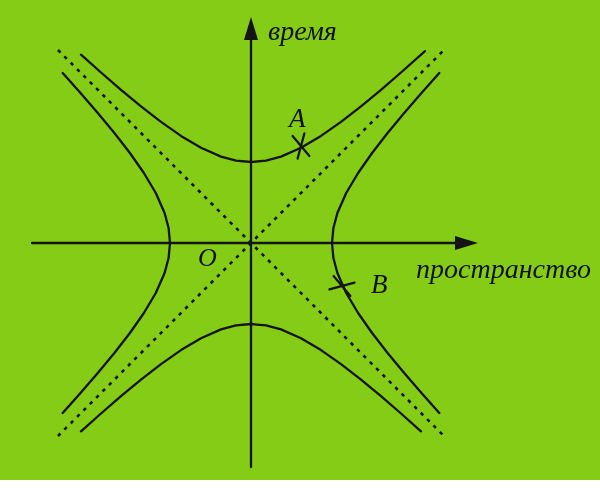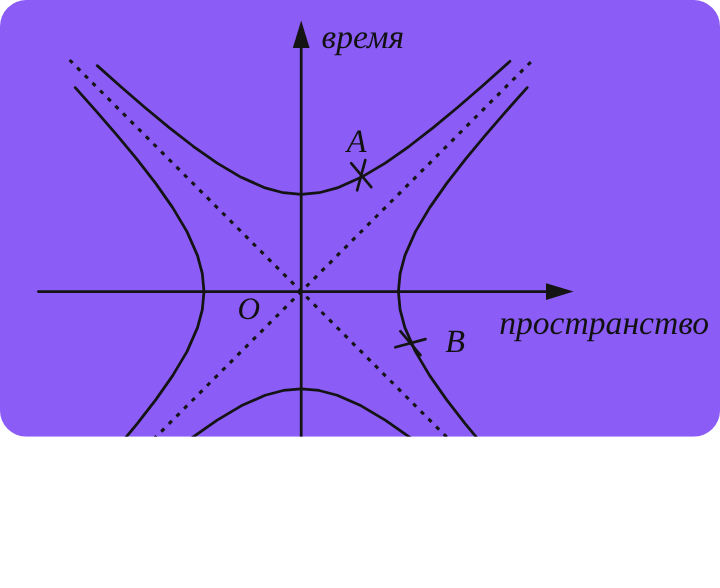--- a/index.html
+++ b/index.html
@@ -3,24 +3,23 @@
 <meta charset="utf-8">
 <style>
   html, body {
     margin: 0;
     padding: 0;
     background: #ffffff;
   }
   .stage {
     position: relative;
     width: 600px;
-    height: 364px;
-    background: #8b5cf6;
+    height: 480px;
+    background: #84cc16;
     overflow: hidden;
-    border-radius: 22px;
   }
   svg { display: block; }
   .ink {
     stroke: #141414;
     stroke-width: 2.3;
     fill: none;
     stroke-linecap: round;
     stroke-linejoin: round;
   }
   .dashed {

